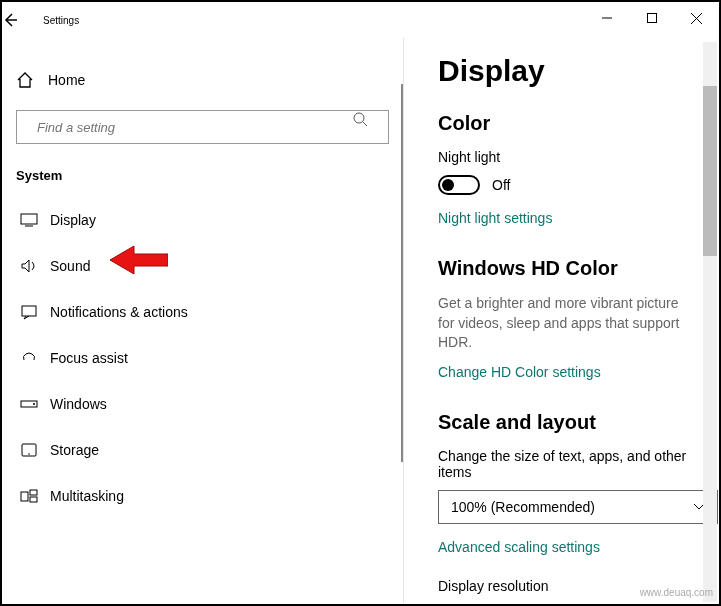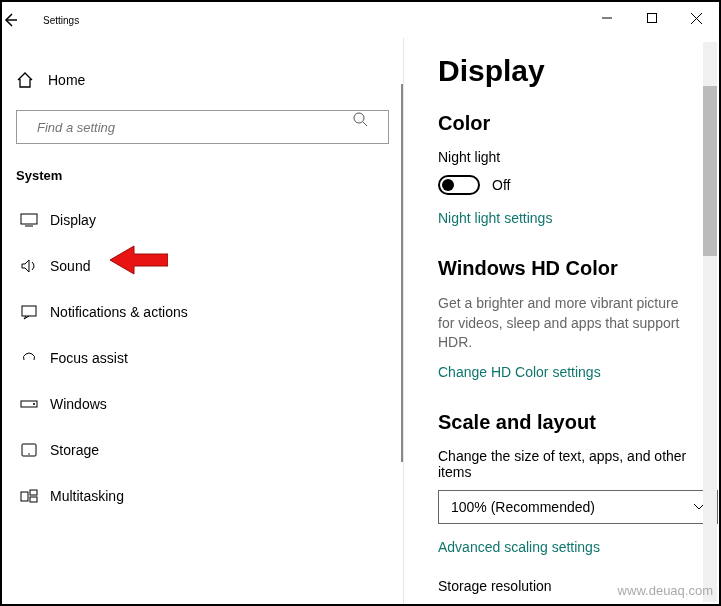--- a/index.html
+++ b/index.html
@@ -28,21 +28,21 @@
   .lbl2 { font-size: 14px; margin-bottom: 10px; }
   .toggle-row { display: flex; align-items: center; margin-bottom: 14px; }
   .toggle { width: 42px; height: 20px; border: 2px solid #000; border-radius: 10px; position: relative; margin-right: 12px; cursor: pointer; }
   .toggle .knob { width: 12px; height: 12px; border-radius: 50%; background: #000; position: absolute; left: 2px; top: 2px; }
   .link { color: #0f766e; font-size: 14px; cursor: pointer; display: inline-block; }
   .section { margin-bottom: 30px; }
   .desc { color: #666; font-size: 14px; margin-bottom: 10px; line-height: 1.4; }
   .select { border: 1px solid #666; height: 34px; width: 280px; display: flex; align-items: center; justify-content: space-between; padding: 12px 12px; font-size: 14px; margin-bottom: 14px; cursor: pointer; }
   .scrollbar { position: absolute; right: 2px; top: 40px; width: 14px; height: 560px; background: #f0f0f0; }
   .scrollthumb { position: absolute; right: 2px; top: 84px; width: 14px; height: 170px; background: #bbb; cursor: pointer; }
-  .watermark { position: absolute; right: 6px; bottom: 6px; font-size: 13px; color: #aaa; }
+  .watermark { position: absolute; right: 6px; bottom: 6px; font-size: 10px; color: #aaa; }
   svg { display: block; }
 </style>
 </head>
 <body>
 
 <div class="titlebar">
   <div class="back">
     <svg width="16" height="16" viewBox="0 0 16 16">
         <path d="M10 2 L4 8 L10 14" stroke="#000" stroke-width="1.5" fill="none"></path>
         <path d="M4 8 H15" stroke="#000" stroke-width="1.5"></path>
@@ -186,20 +186,20 @@
       <div class="lbl2">Change the size of text, apps, and other items</div>
       <div class="select">
         <span>100% (Recommended)</span>
         <span>
             <svg width="12" height="8" viewBox="0 0 12 8">
               <path d="M1 1 L6 6 L11 1" stroke="#000" fill="none"></path>
             </svg>
           </span>
       </div>
       <span class="link">Advanced scaling settings</span>
-      <div class="lbl2" style="margin-top:22px">Storage resolution</div>
+      <div class="lbl2" style="margin-top:22px">Display resolution</div>
     </div>
   </div>
 </div>
 
 <div class="scrollbar"></div>
 <div class="scrollthumb"></div>
 <div class="watermark">www.deuaq.com</div>
 
 </body></html>

